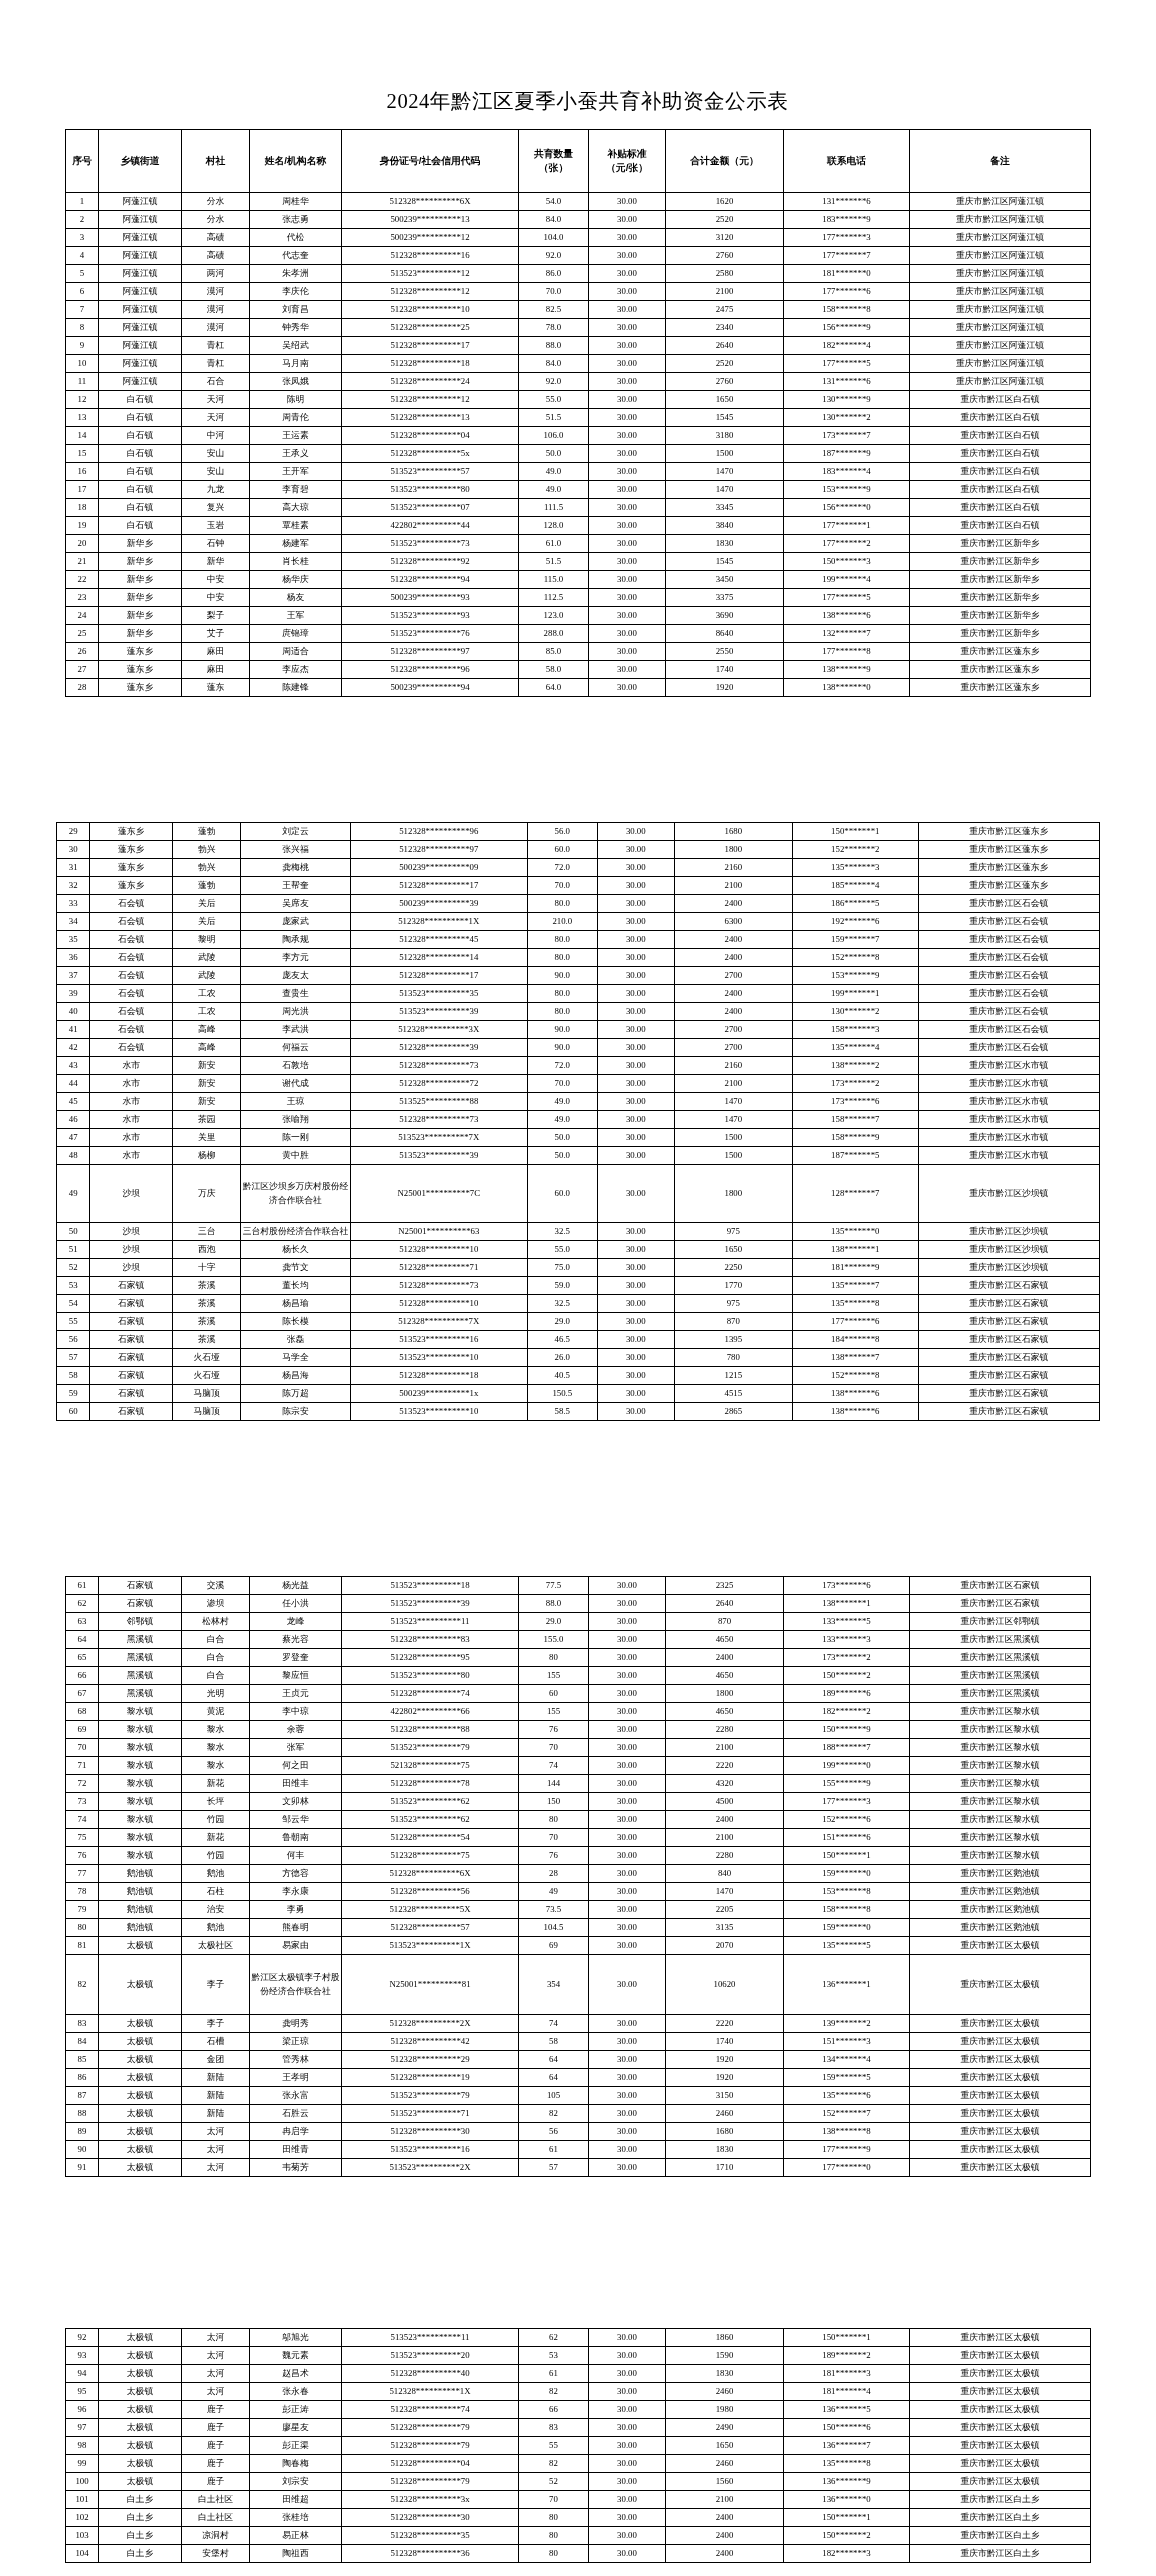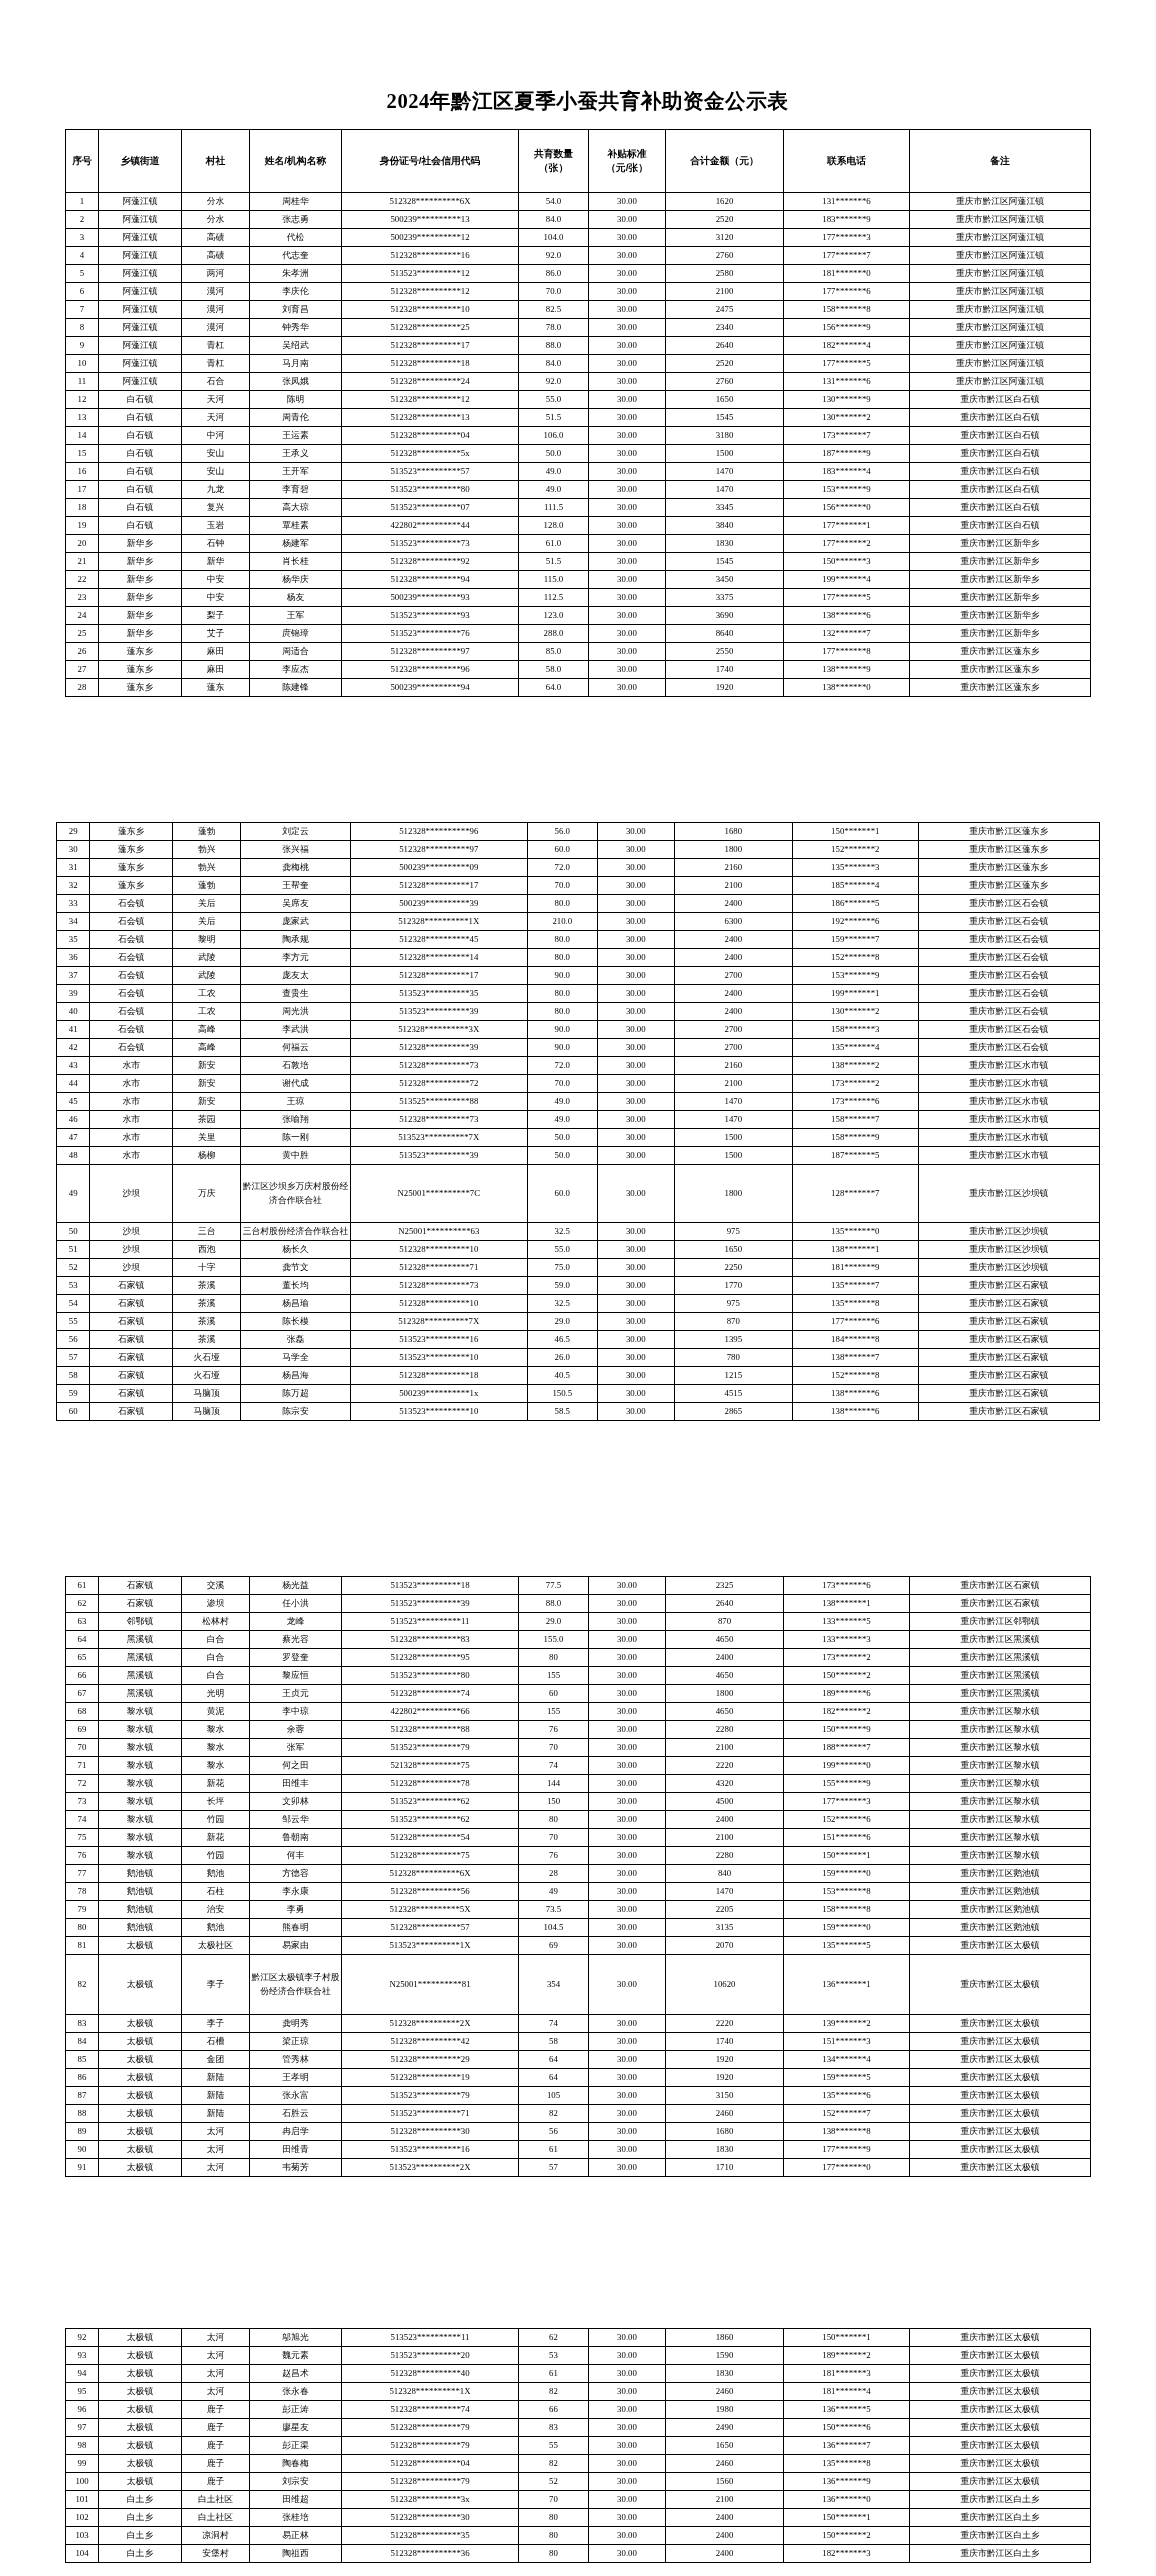--- a/index.html
+++ b/index.html
@@ -1,20 +1,20 @@
 <!DOCTYPE html>
 <html style="font-size:8.2px"><head>
 <meta charset="utf-8">
 <style>
   html,body{margin:0;padding:0;background:#ffffff;}
   body{width:1156px;min-height:4091px;font-family:"Liberation Serif","DejaVu Serif",serif;color:#000;}
   .title{
     text-align:center;
     font-family:"Liberation Serif","DejaVu Serif",serif;
-    font-weight:bold;
+    font-weight:normal;
     font-size:20.6px;
     letter-spacing:0.5px;
     margin:87px 0 14.4px 0;
     padding-left:19px;
   }
   #tables table.grid{
     border-collapse:collapse;
     table-layout:fixed;
     margin:4px auto;
     border:1.5px solid #000;

